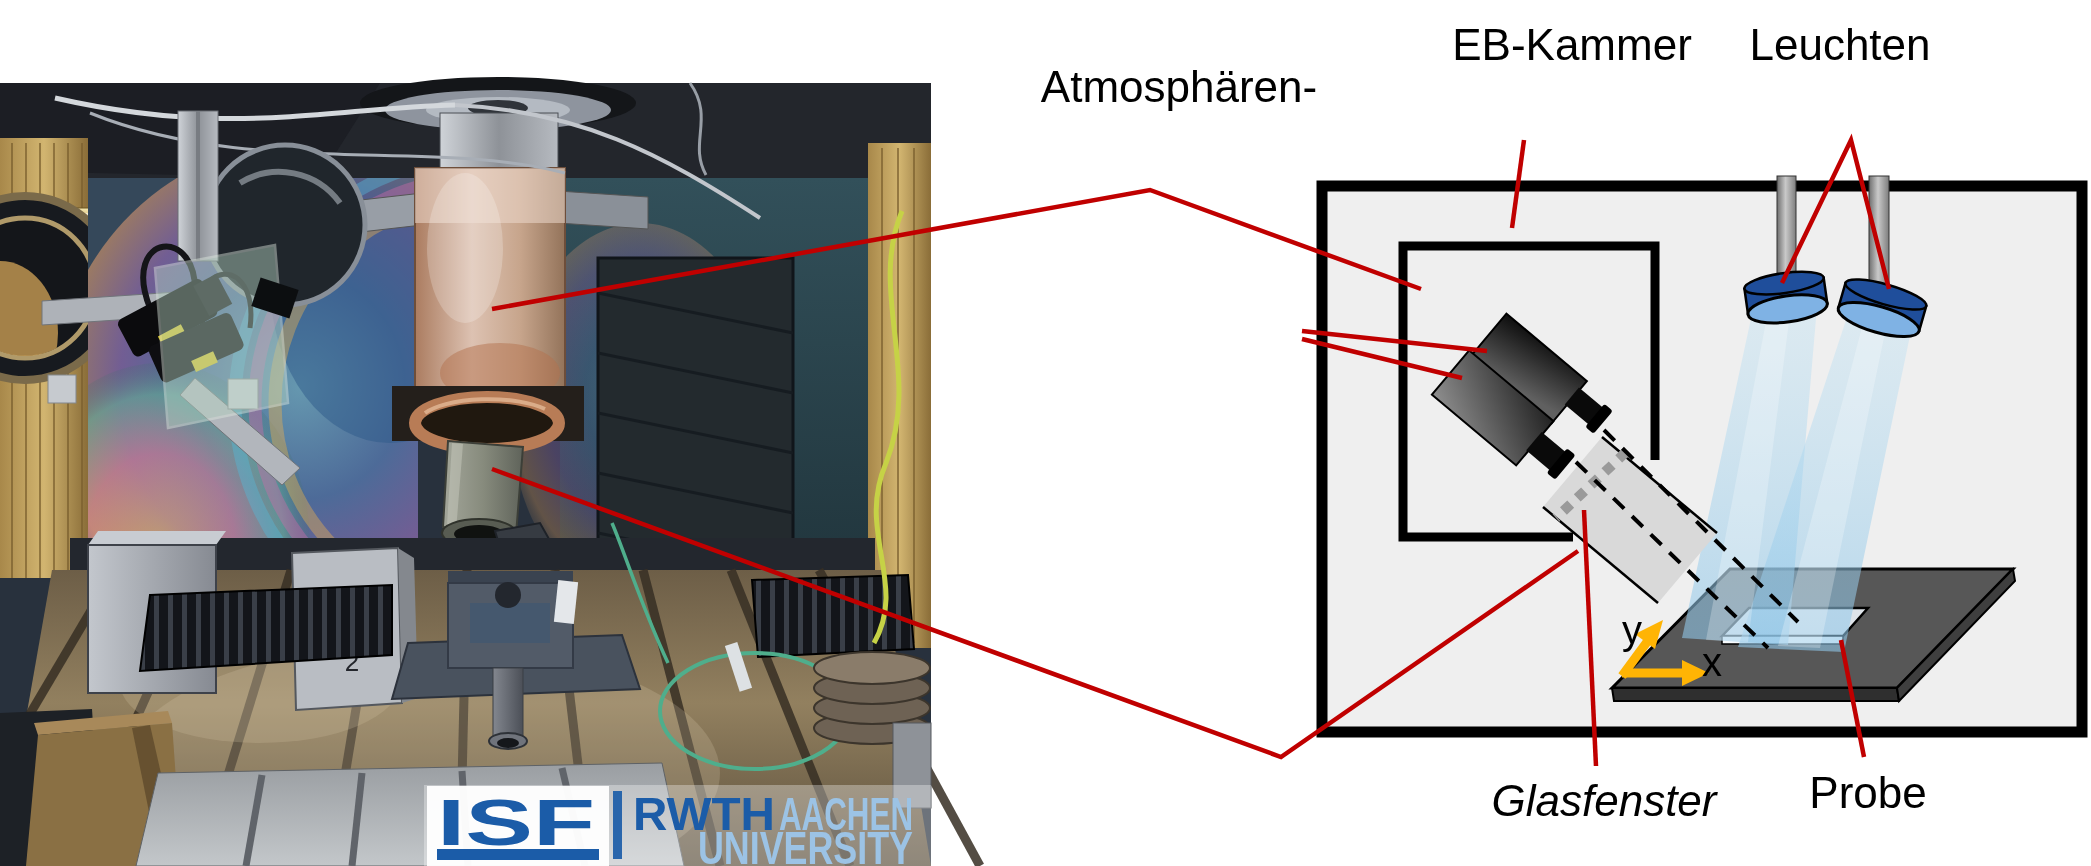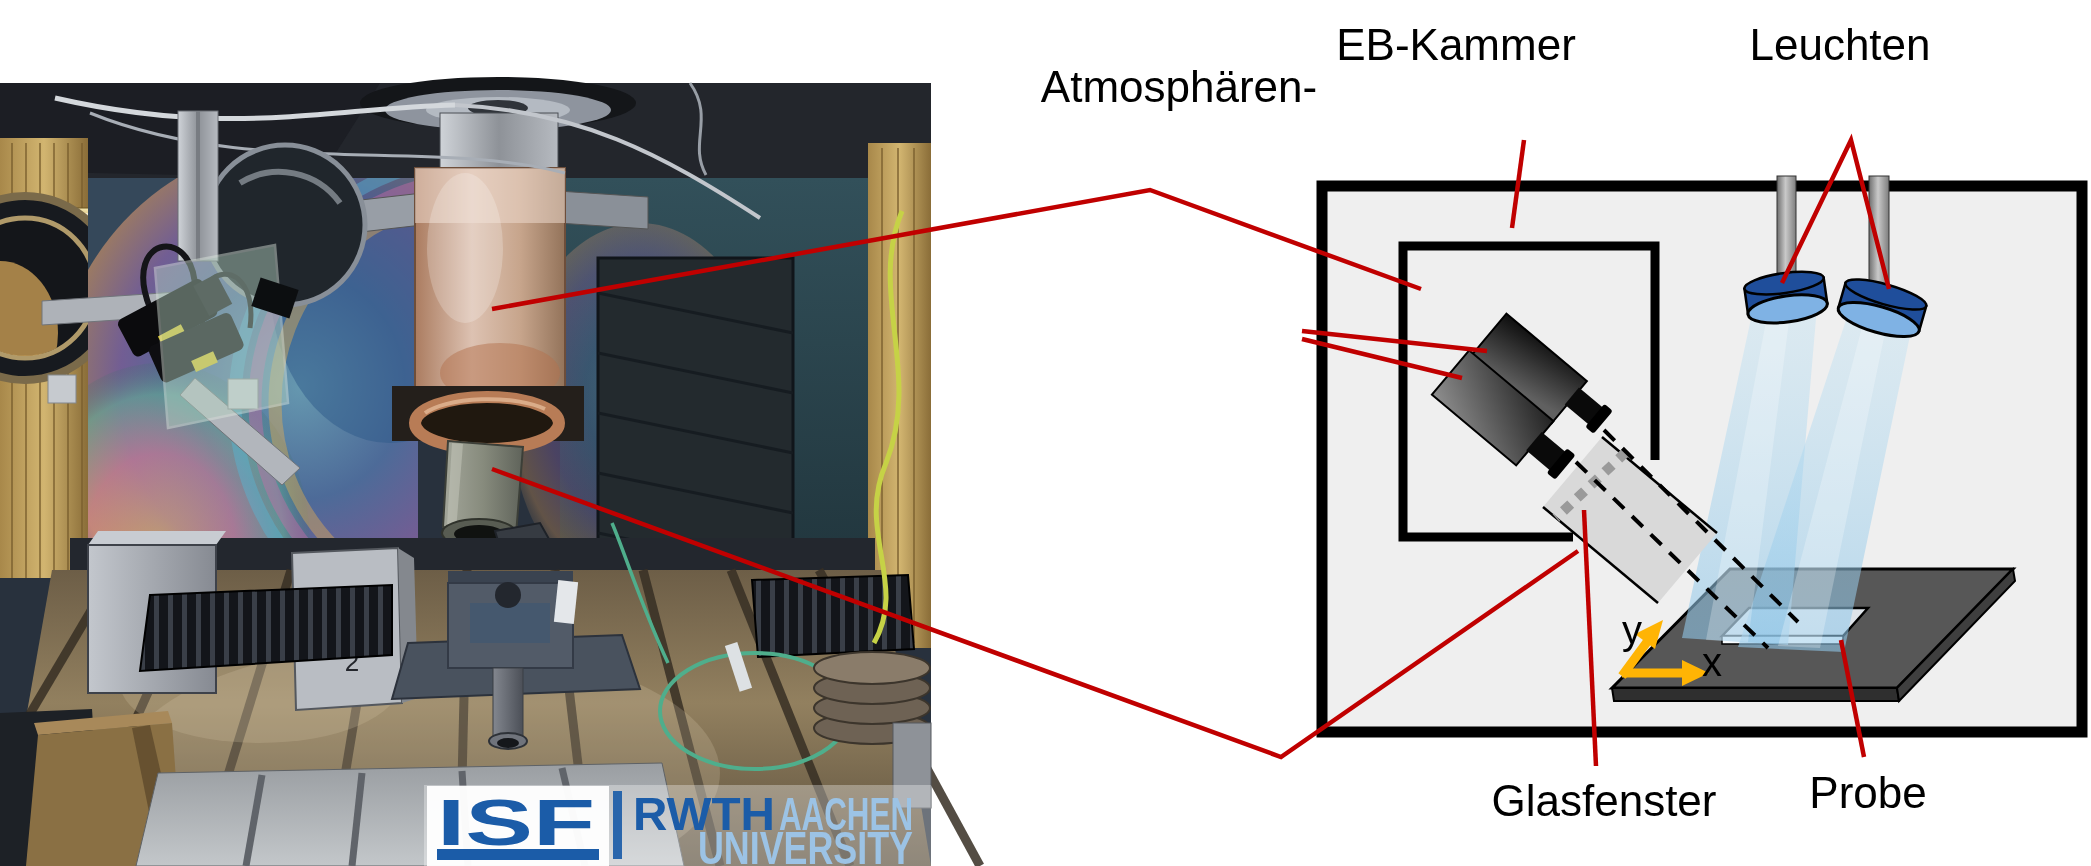--- a/index.html
+++ b/index.html
@@ -385,33 +385,33 @@
     <polyline points="492,469 1281,757 1578,551"></polyline>
     <line x1="1596" y1="766" x2="1584" y2="510"></line>
     <line x1="1841" y1="640" x2="1864" y2="757"></line>
   </g>
 </svg>
 
 <div class="lbl" style="left:1155px;top:58px;margin-left:24px;">
   <span>Atmosphären-</span>
 </div>
 
-<div class="lbl" style="left:1456px;top:16px;">
+<div class="lbl" style="left:1572px;top:16px;">
   <span>EB-Kammer</span>
 </div>
 
 <div class="lbl" style="left:1840px;top:16px;">
   <span>Leuchten</span>
 </div>
 
 <div class="lbl" style="left:1126px;top:280px;">
 </div>
 
 
-<div class="lbl" style="left:1604px;top:772px;">
+<div class="lbl" style="left:1604px;top:772px;font-style:italic;">
   <span>Glasfenster</span>
 </div>
 
 <div class="lbl" style="left:1868px;top:764px;">
   <span>Probe</span>
 </div>
 
 </div>
 
 </body></html>

